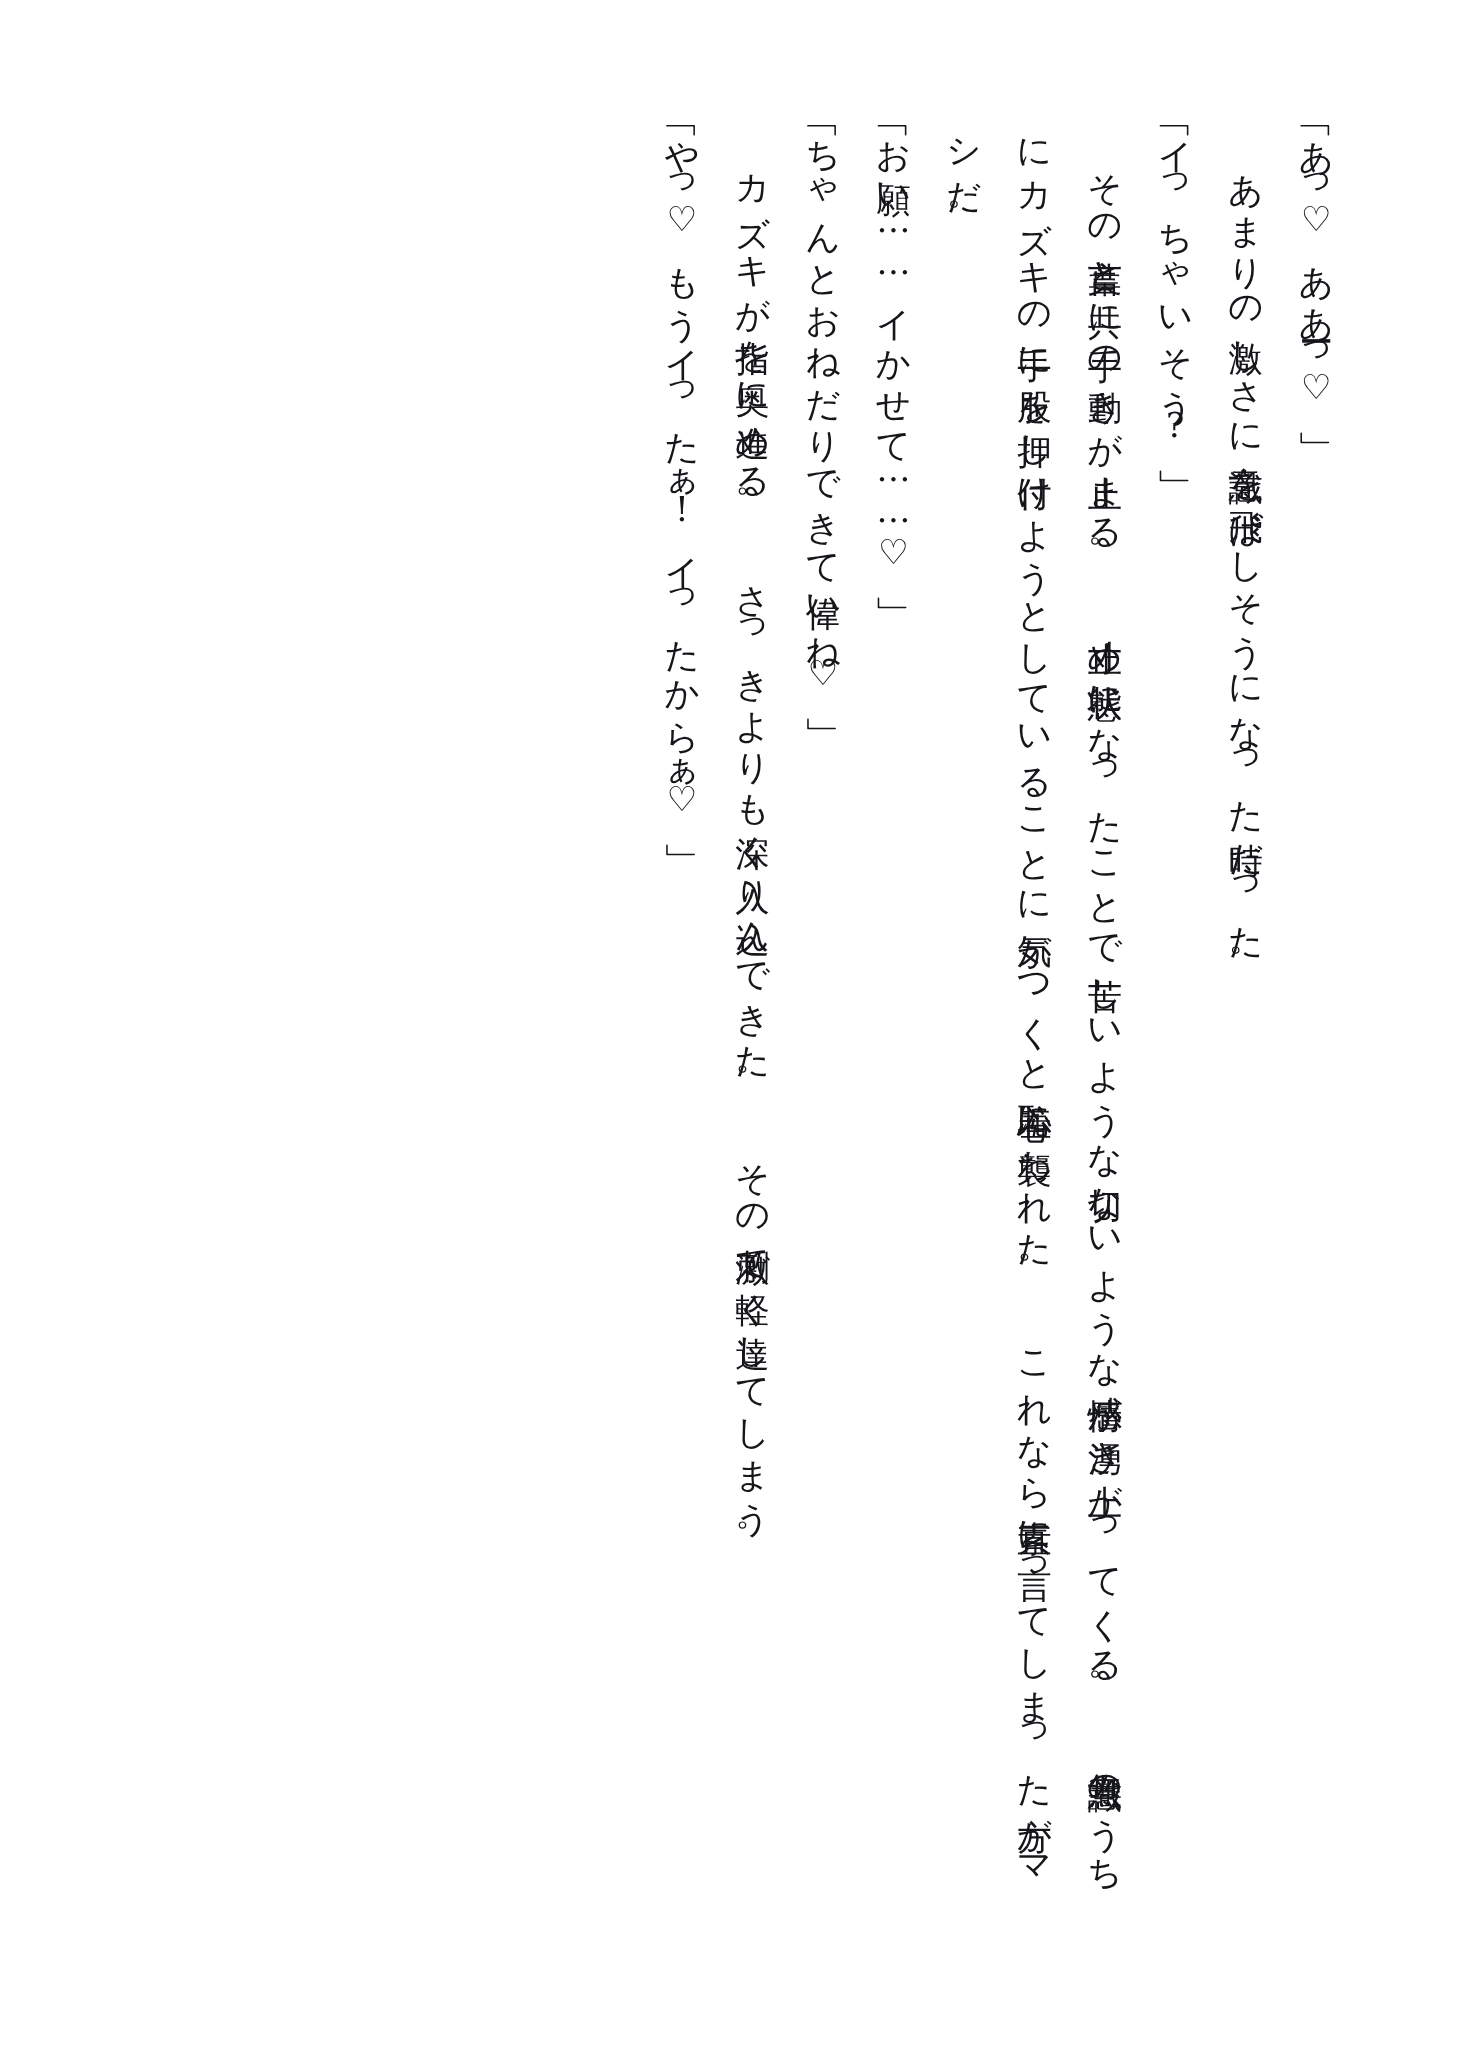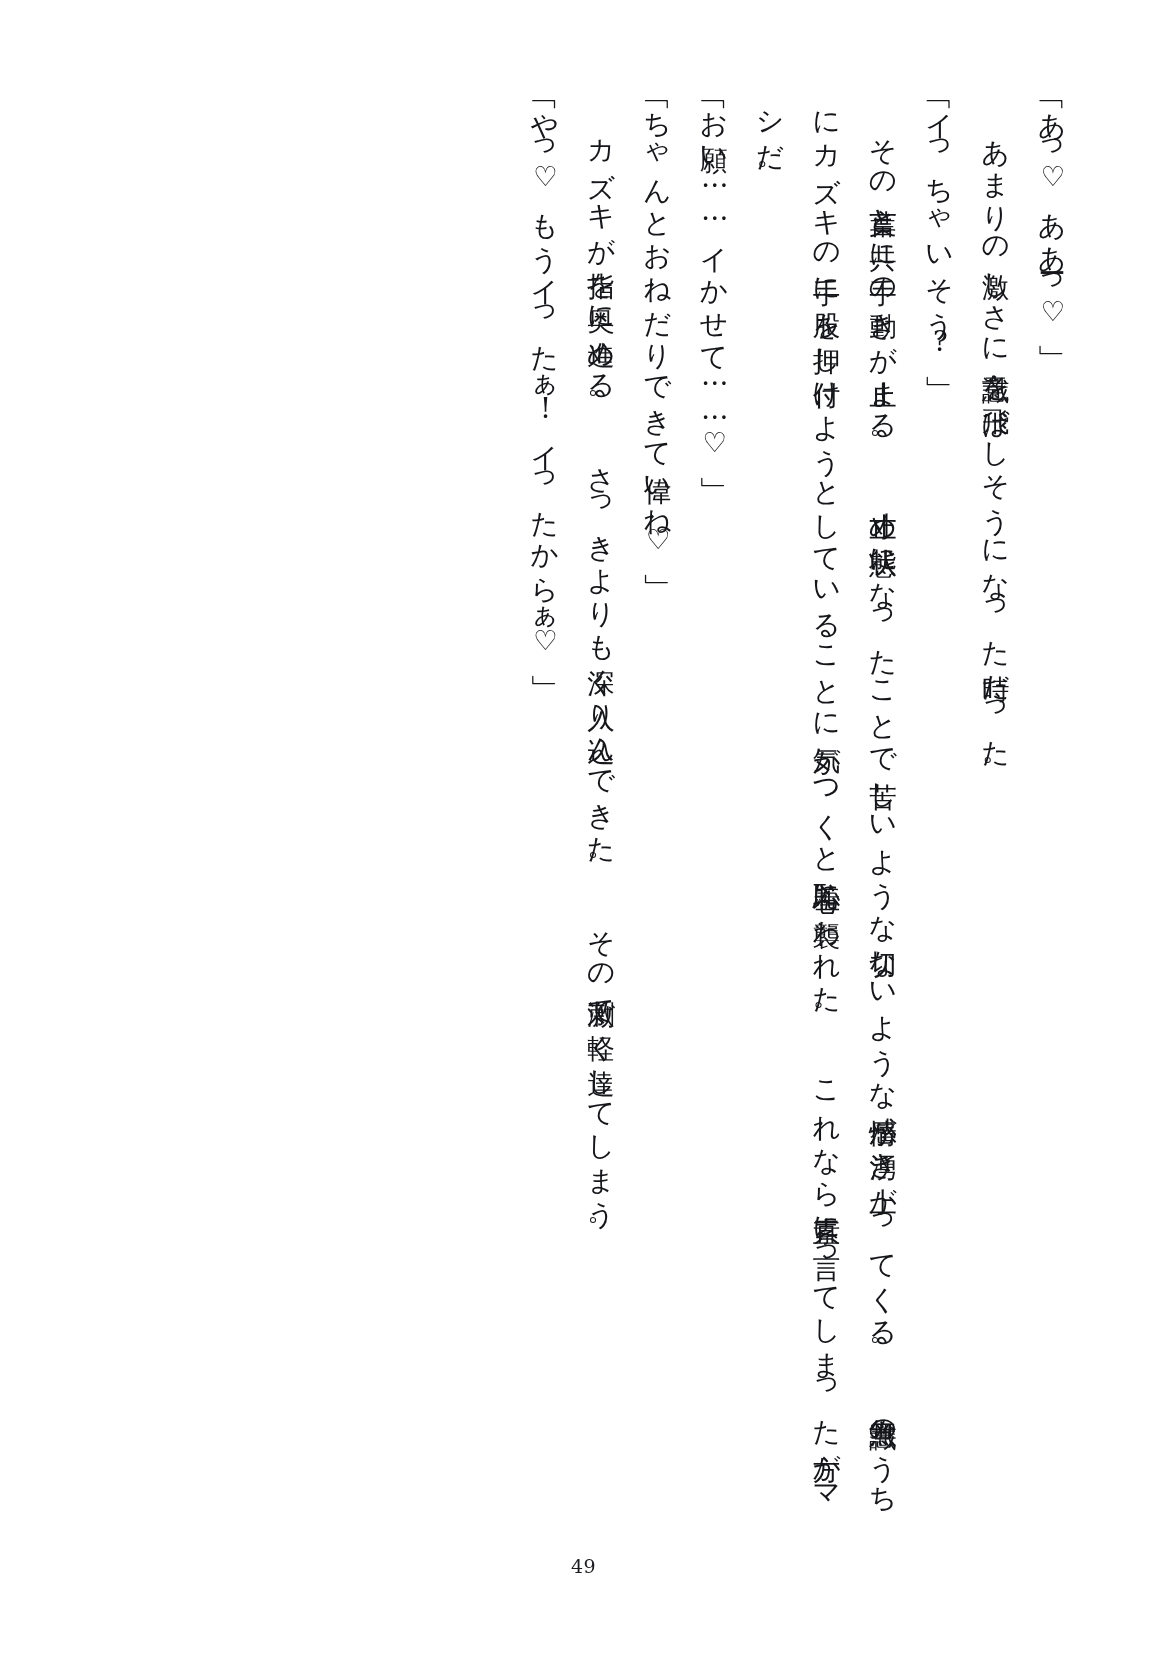--- a/index.html
+++ b/index.html
@@ -74,15 +74,14 @@
     <p>「あっ♡ああーっ♡」</p>
     <p class="indent">あまりの激しさに意識を飛ばしそうになった時だった。</p>
     <p>「イっちゃいそう?」</p>
     <p class="indent">その言葉と共に手の動きが止まる。 寸止め状態になったことで苦しいような切ないような感情が湧き上がってくる。 無意識のうちにカズキの手に股を押し付けようとしていることに気がつくと羞恥心に襲われた。 これなら素直に言ってしまった方がマシだ。</p>
     <p>「お願い……イかせて……♡」</p>
     <p>「ちゃんとおねだりできて偉いね♡」</p>
     <p class="indent">カズキが指を奥に進める。 さっきよりも深く入り込んできた。 その刺激で軽く達してしまう。</p>
     <p>「やっ♡もうイったぁ!イったからぁ♡」</p>
   </div>
 
-  <div id="page-number">49</div>
 
 </div>
 
 </body></html>

